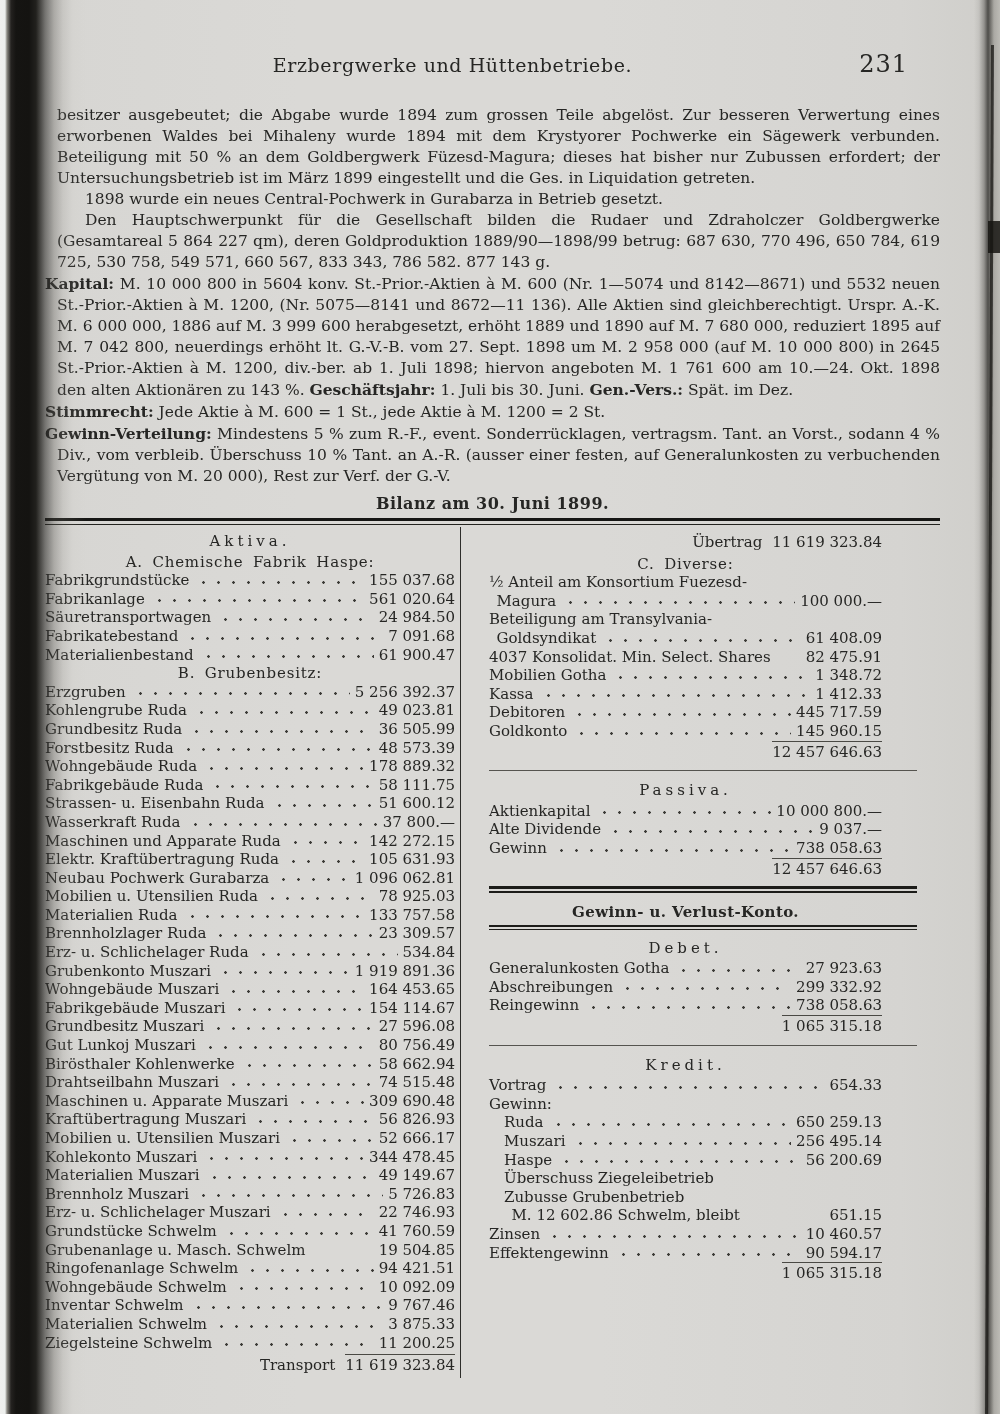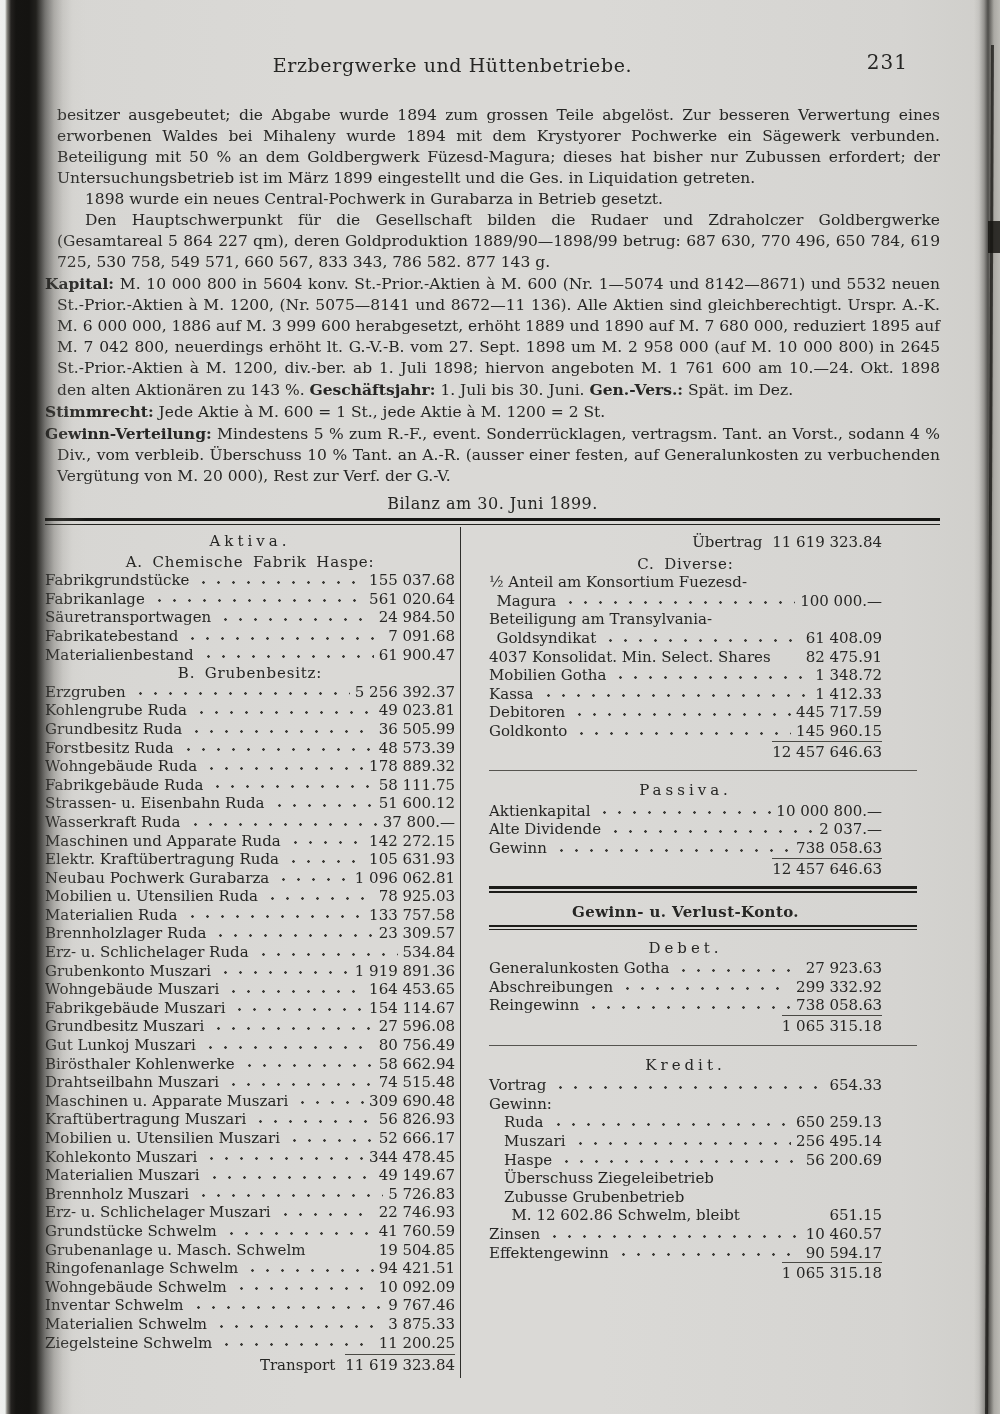--- a/index.html
+++ b/index.html
@@ -3,30 +3,30 @@
 <meta charset="utf-8">
 <style>
   html,body{margin:0;padding:0;background:#888;}
   .page{position:relative;width:1000px;height:1414px;margin:0 auto;overflow:hidden;
     background:linear-gradient(90deg,#c8c7c4 0%,#d7d6d3 7%,#dad9d6 30%,#dad9d6 60%,#d5d4d1 90%,#cfceca 100%);
     font-family:"DejaVu Serif","Liberation Serif",serif;color:#262624;}
   .content{position:absolute;left:45px;top:0;width:895px;}
   
   .running-head{position:relative;padding-top:54px;height:26px;}
   .head-title{display:block;text-align:center;font-size:19px;letter-spacing:.6px;padding-right:80px;}
-  .page-num{position:absolute;right:32px;top:50px;font-size:20px;letter-spacing:1px;}
+  .page-num{position:absolute;right:32px;top:50px;font-size:24px;letter-spacing:1px;}
   
   .body-text{margin-top:25px;font-size:15.5px;line-height:21px;text-align:justify;}
   .body-text p{margin:0;padding-left:12px;}
   .body-text p.indent{text-indent:28px;}
   .body-text p.hanging{text-indent:-12px;}
   .bold{font-weight:700;}
   
   .bilanz{margin-top:7px;}
-  .bilanz-title{text-align:center;font-weight:400;font-size:16px;letter-spacing:.5px;}
+  .bilanz-title{text-align:center;font-weight:700;font-size:16px;letter-spacing:.5px;}
   .double-rule-main{height:3px;border-top:3.5px solid #161614;border-bottom:1.4px solid #23231f;margin:5px 0 2px;}
   .columns{display:flex;font-size:15px;line-height:18.6px;}
   .col{padding-top:4px;}
   .col-left{width:415px;padding-right:5px;box-sizing:border-box;}
   .col-right{flex:1;border-left:1.7px solid #2d2d2a;padding-left:28px;padding-right:58px;box-sizing:border-box;}
   .col-heading{text-align:center;letter-spacing:4px;padding:1px 0 2px;}
   .col-subheading{text-align:center;letter-spacing:.8px;word-spacing:4px;}
   .guv-title{text-align:center;font-weight:700;font-size:15px;letter-spacing:.4px;margin-top:4px;}
   .double-rule-sm{height:2px;border-top:2.6px solid #1d1d1a;border-bottom:1.1px solid #1d1d1a;margin:3px -35px 8px 0;}
   .thin-rule{border-top:1.3px solid #55544f;margin:9px -35px 9px 0;}
@@ -411,21 +411,21 @@
 
               <div class="row">
                 <span class="row-label">Aktienkapital</span>
                 <span class="leader"></span>
                 <span class="value">10 000 800.—</span>
               </div>
 
               <div class="row">
                 <span class="row-label">Alte Dividende</span>
                 <span class="leader"></span>
-                <span class="value">2 037.—</span>
+                <span class="value">9 037.—</span>
               </div>
 
 
               <div class="row">
                 <span class="row-label">Gewinn</span>
                 <span class="leader"></span>
                 <span class="value">738 058.63</span>
               </div>
 
               <div class="row">

